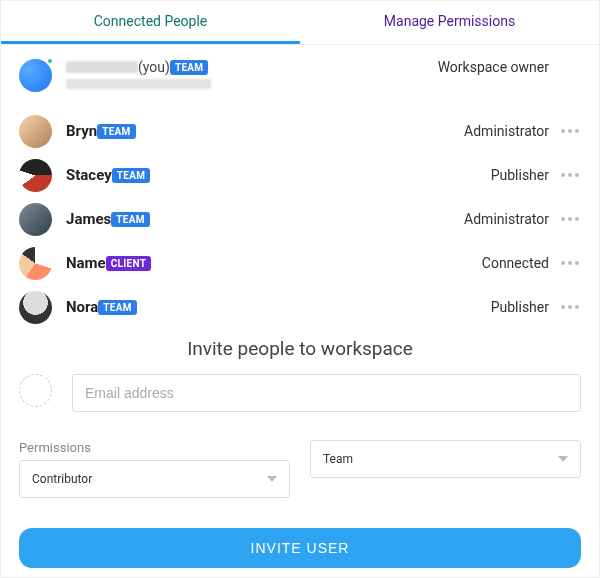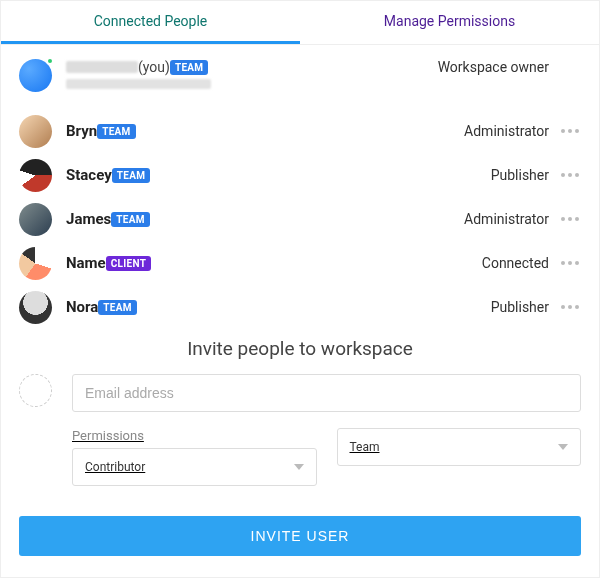--- a/index.html
+++ b/index.html
@@ -105,21 +105,21 @@
       text-align: center;
       font-size: 19px;
       color: #444;
       font-weight: 400;
       margin: 2px 0 14px 0;
     }
     .invite-row {
       display: flex;
       align-items: flex-start;
       gap: 20px;
-      margin-bottom: 16px;
+      margin-bottom: 28px;
     }
     .dashed-avatar {
       width: 33px; height: 33px; border-radius:50%;
       border: 1px dashed #ccc;
       flex: 0 0 33px;
     }
     .field {
       flex: 1;
       display:flex; flex-direction:column;
     }
@@ -129,23 +129,21 @@
       border: 1px solid #ddd;
       border-radius: 3px;
       padding: 0 12px;
       font-size: 14px;
       color: #333;
     }
     .text-input::placeholder { color: #aaa; }
     .select-row {
       display: flex;
       gap: 20px;
-      margin-left: 53px;
       margin-bottom: 18px;
-      text-decoration: underline;
     }
     .field-label {
       font-size: 13px;
       color: #888;
       margin-bottom: 5px;
     }
     .select {
       position: relative;
       height: 38px;
       border: 1px solid #ddd;
@@ -162,21 +160,21 @@
       width:0;height:0;border-left:5px solid transparent;border-right:5px solid transparent;border-top:6px solid #bbb;
     }
     .invite-btn {
       display: block;
       margin: 0 18px;
       width: calc(100% - 36px);
       height: 40px;
       background: #2ea3f2;
       color: #fff;
       border: none;
-      border-radius: 3px;
+      border-radius: 13px;
       font-size: 14px;
       font-weight: 500;
       letter-spacing: 1px;
       cursor: pointer;
     }
   </style>
 </head>
 <body>
 
 <div class="tabs">

